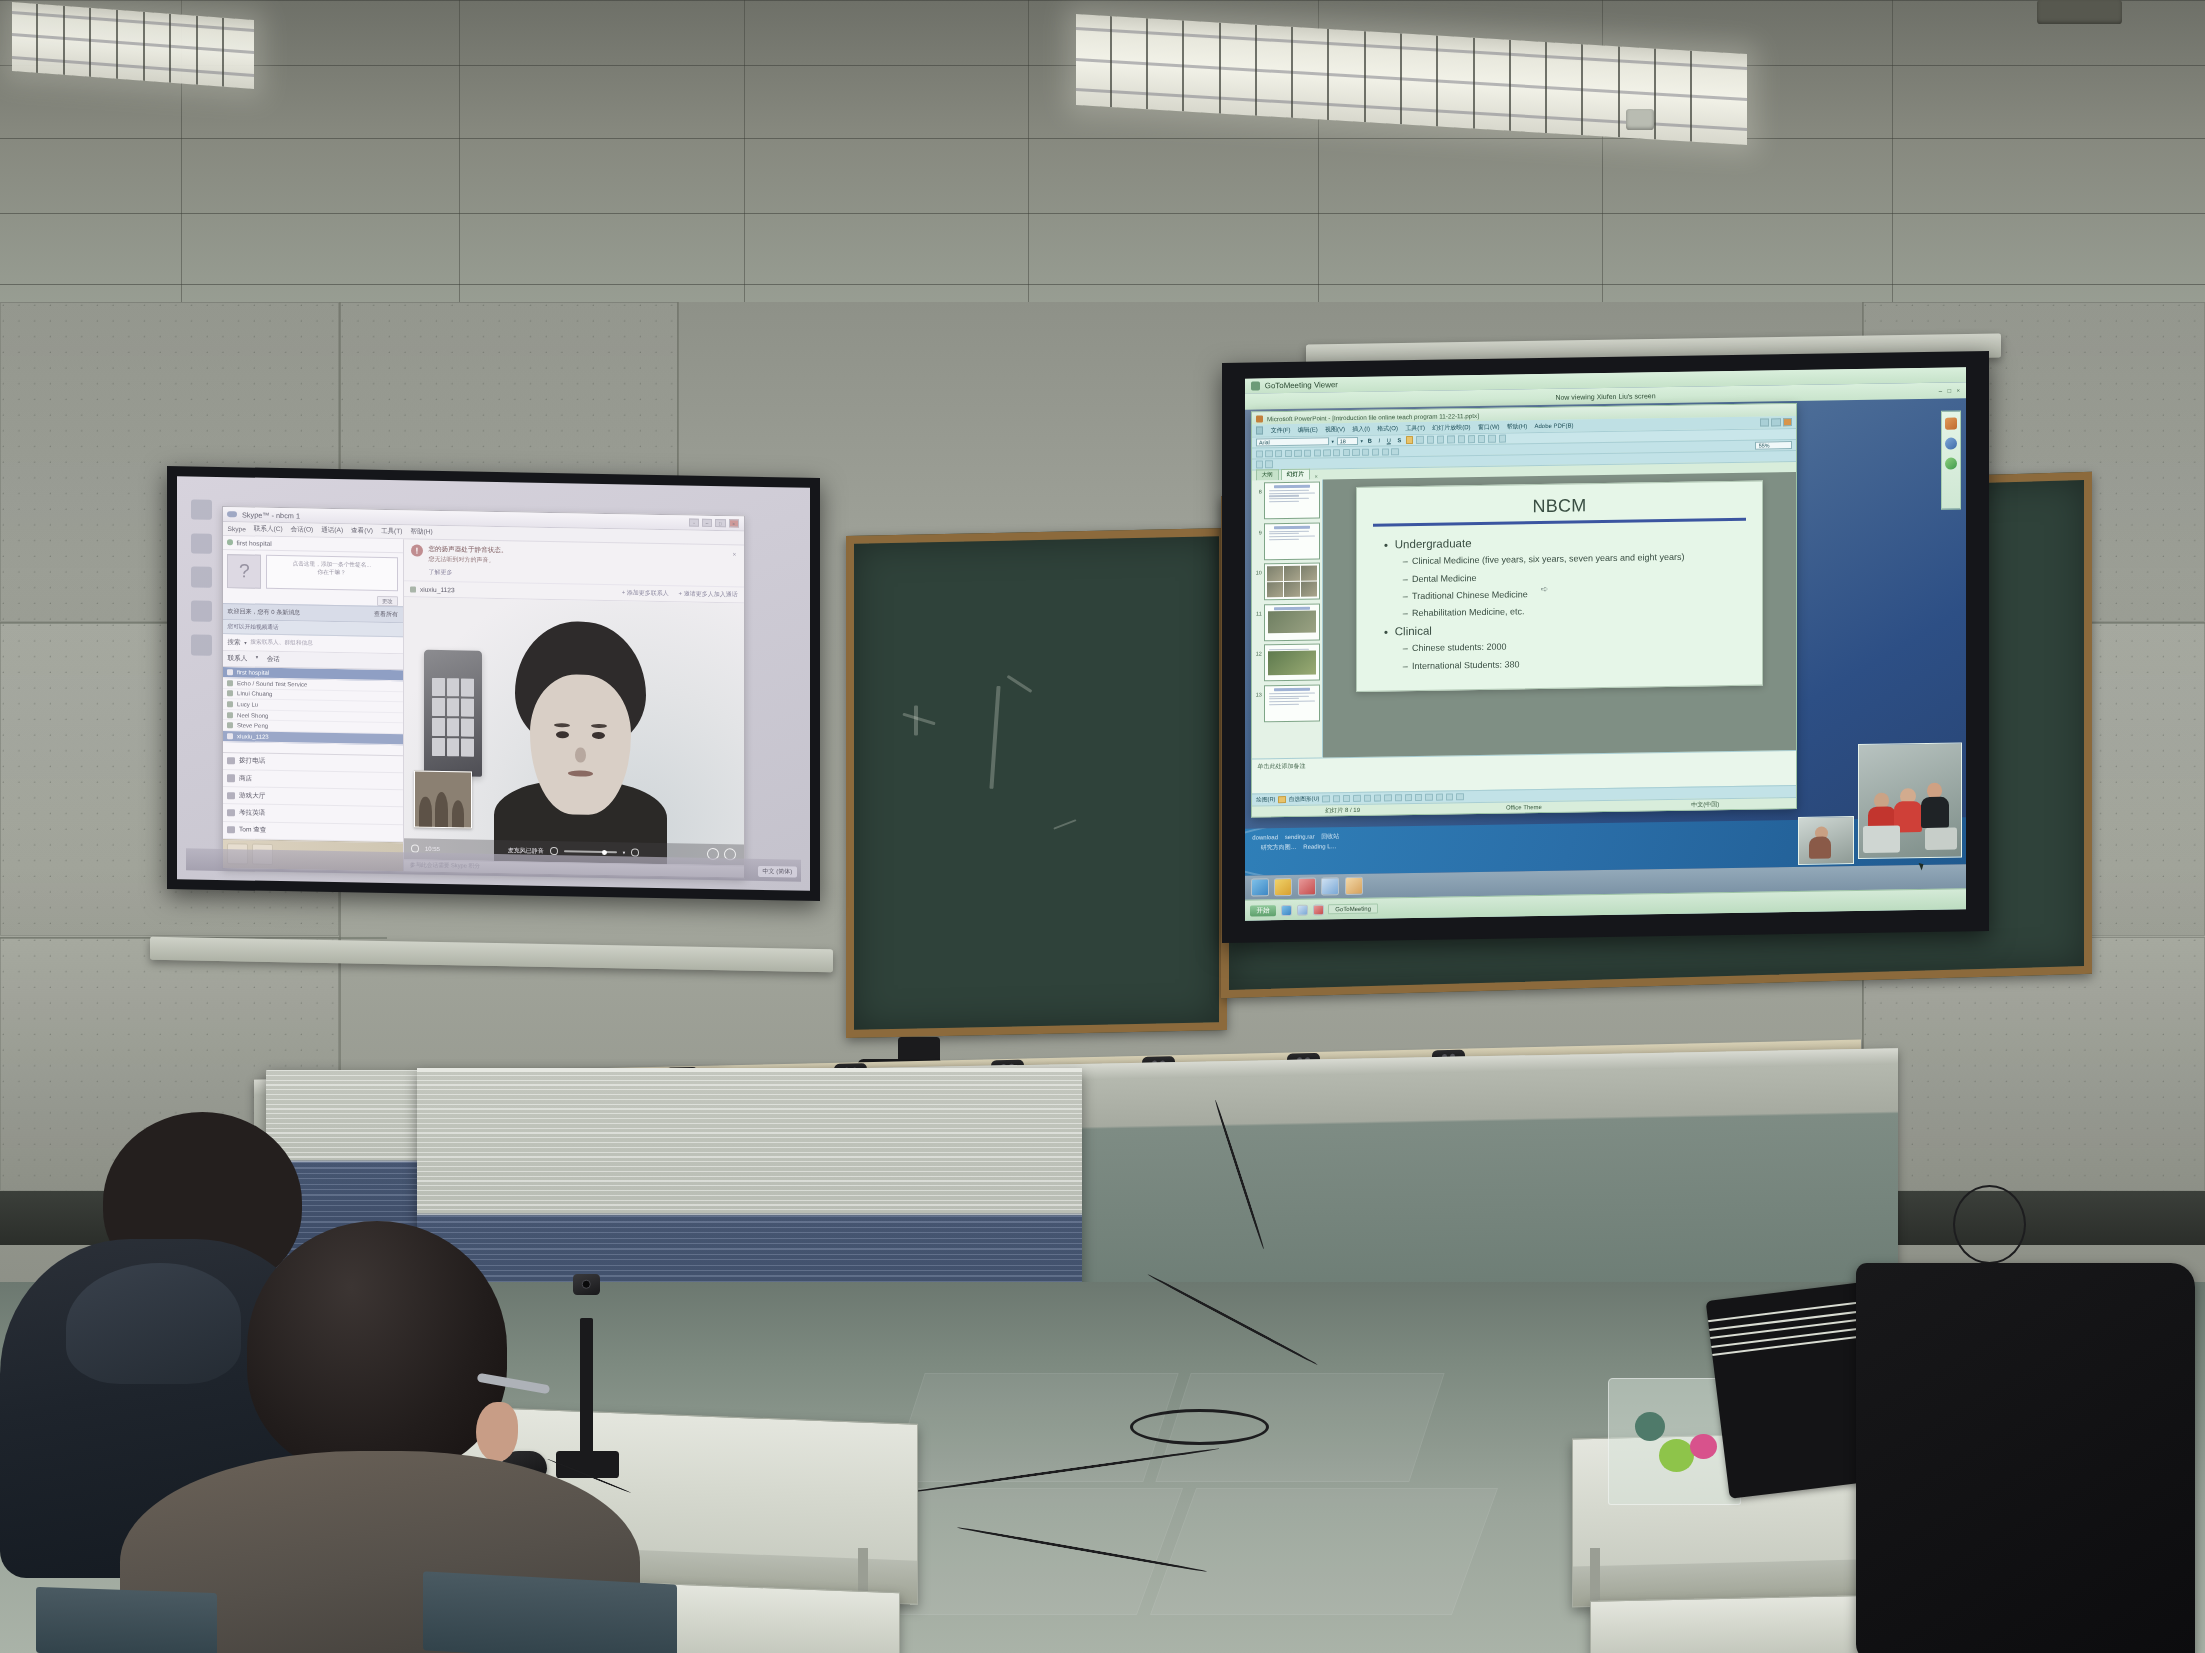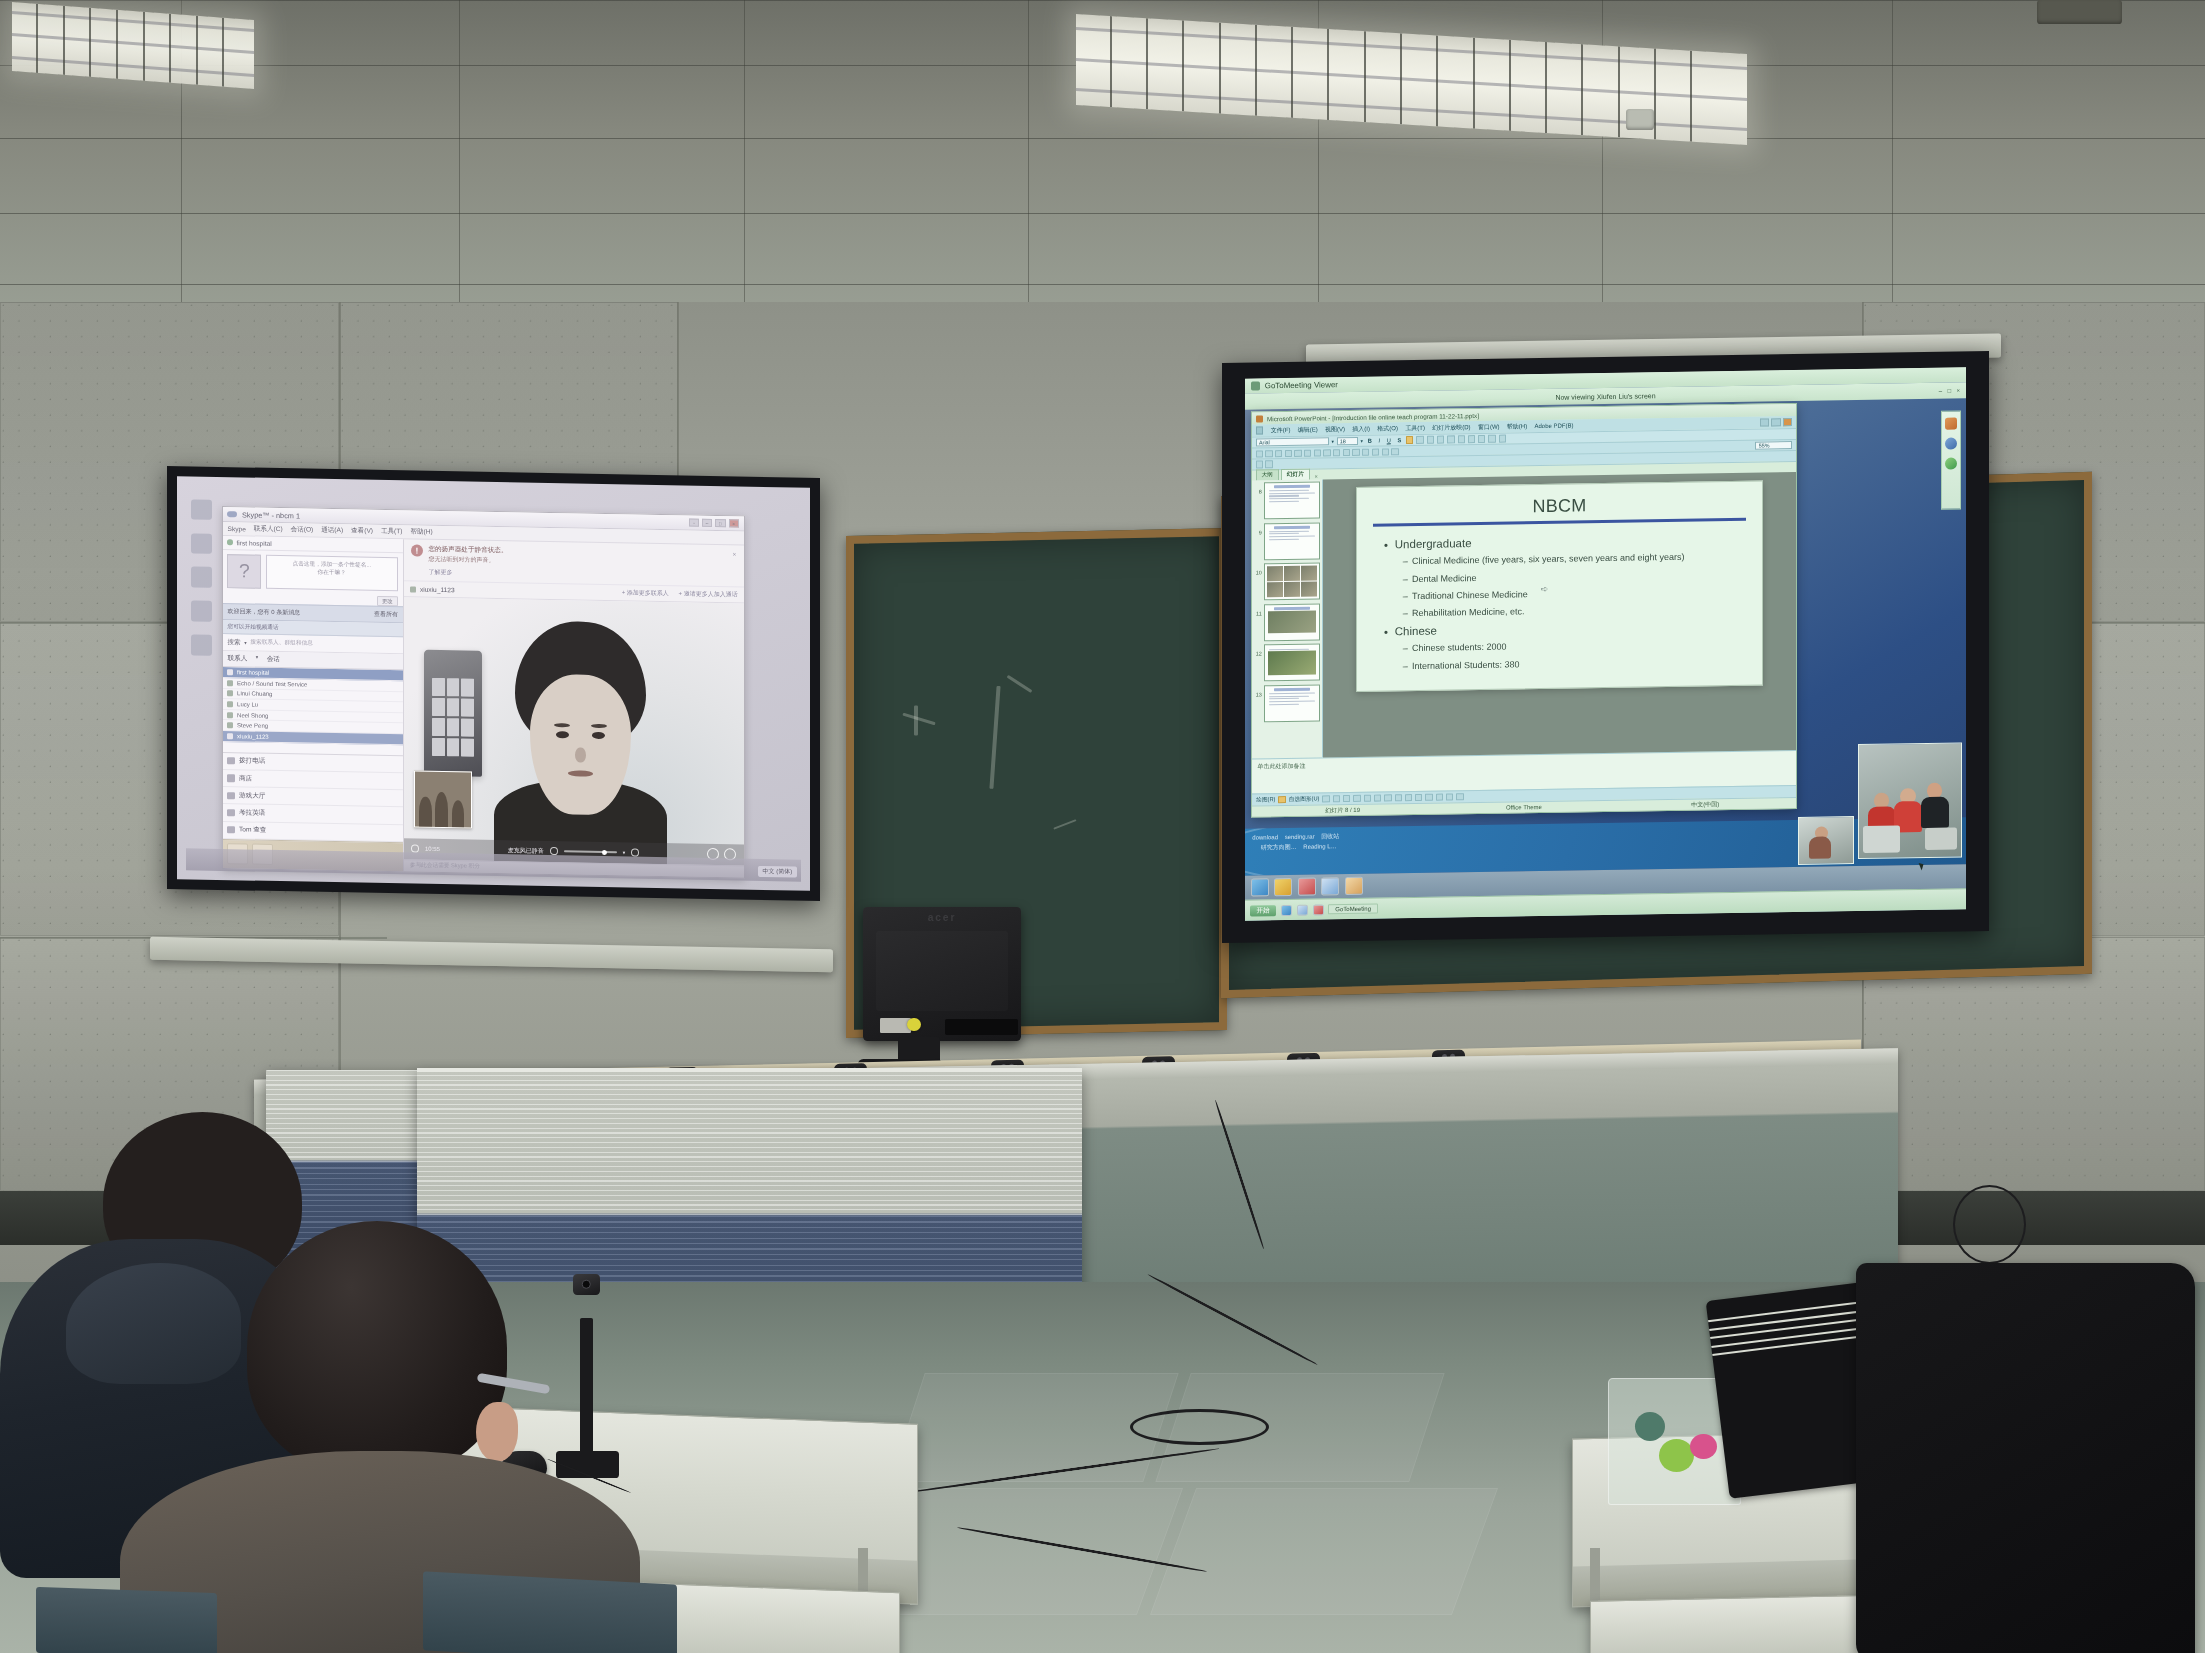--- a/index.html
+++ b/index.html
@@ -853,21 +853,21 @@
                   <span>Traditional Chinese Medicine</span>
                   <span style="position:absolute; left:138px; top:-5.4px; color:#7f8f8a; font-size:9px;">➪</span>
                 </div>
                 <div class="b2">
                   <span class="dash">–</span>
                   <span>Rehabilitation Medicine, etc.</span>
                 </div>
 
                 <div class="b1">
                   <span class="bd">●</span>
-                  <span>Chinese</span>
+                  <span>Clinical</span>
                 </div>
                 <div class="b2">
                   <span class="dash">–</span>
                   <span>Chinese students: 2000</span>
                 </div>
                 <div class="b2">
                   <span class="dash">–</span>
                   <span>International Students: 380</span>
                 </div>
               </div>
@@ -971,29 +971,20 @@
       <div class="gtm-wintaskbar" style="bottom:0; position:absolute;">
         <span class="start-btn">开始</span>
         <span class="tray-ico a" style="width:11px;height:11px;"></span>
         <span class="tray-ico d" style="width:11px;height:11px;"></span>
         <span class="tray-ico c" style="width:11px;height:11px;"></span>
         <span class="tb-item">GoToMeeting</span>
       </div>
     </div>
   </div>
 
-  <div class="monitor" style="left:863px; top:907px; width:158px; height:134px;">
-    <div class="mon-body">
-      <div class="mon-brand">acer</div>
-      <div class="mon-vent"></div>
-      <div class="mon-label"></div>
-      <div class="mon-dot-yellow"></div>
-      <div class="mon-ports"></div>
-    </div>
-  </div>
   <div class="mon-neck" style="left:919px; top:1037px; width:42px; height:26.6px; border-radius:3.6px; position:absolute;"></div>
   <div class="mon-base" style="left:900px; top:1059px; width:85px; height:17px; position:absolute;"></div>
 
   <div class="ledge-rail" style="left:326px; top:1057px; width:1535px; transform:skewY(-1.3deg);">
     <div class="rail-unit" style="left:339px">
         <i></i>
         <i></i>
       </div>
     <div class="rail-unit" style="left:508px">
         <i></i>

